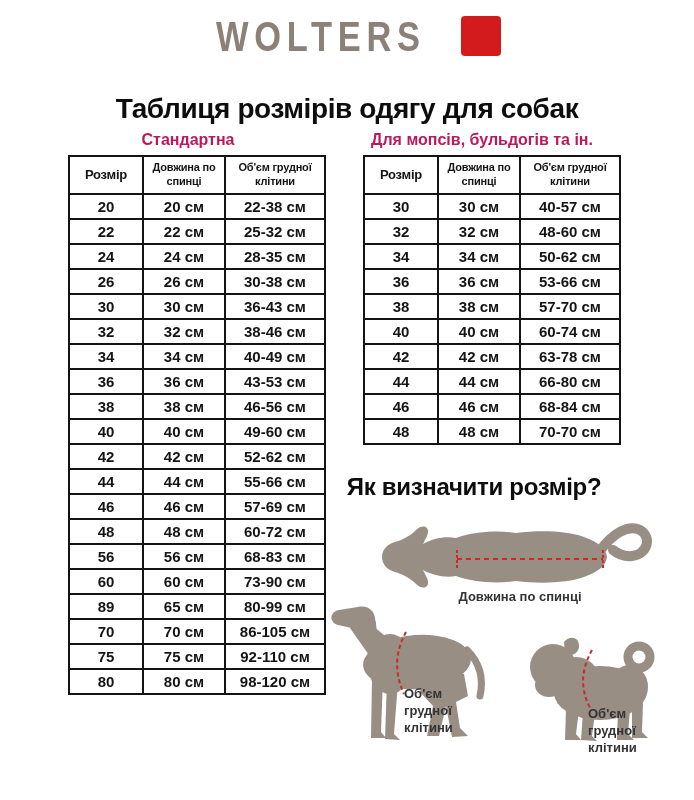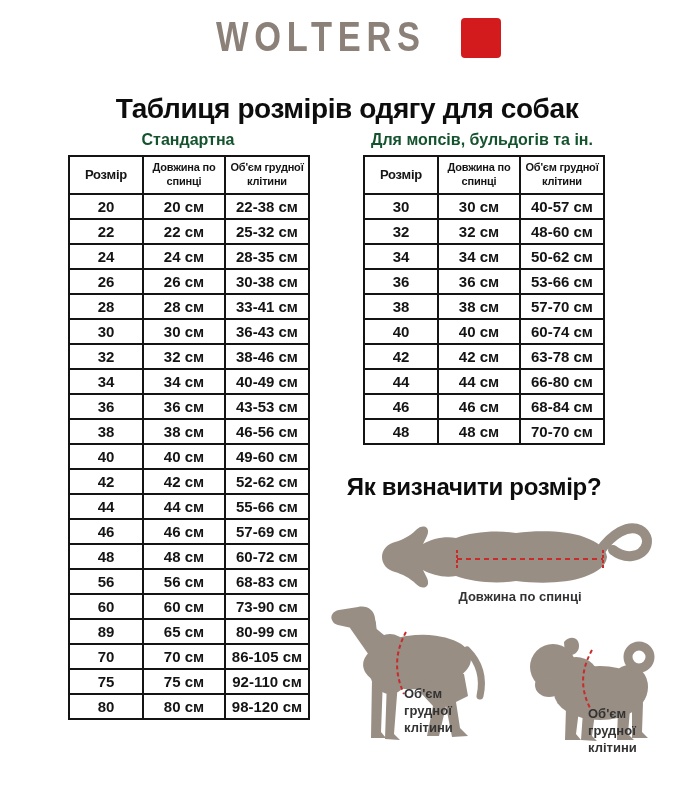--- a/index.html
+++ b/index.html
@@ -13,21 +13,21 @@
     color: #111;
     overflow: hidden;
   }
   
   .logo-row {
     position: absolute;
     top: 16px; left: 0;
     width: 100%;
     display: flex;
     justify-content: center;
-    align-items: flex-end;
+    align-items: flex-start;
     gap: 13px;
   }
   .logo-text {
     display: inline-block;
     font-size: 42px;
     font-weight: bold;
     letter-spacing: 7px;
     color: #8b8178;
     transform: scaleX(0.82);
     line-height: 1;
@@ -47,21 +47,21 @@
     font-weight: bold;
     letter-spacing: -0.4px;
     color: #0d0d0d;
     margin-top: 23px;
   }
   .section-title {
     position: absolute;
     text-align: center;
     font-size: 16px;
     font-weight: bold;
-    color: #14532d;
+    color: #be185d;
   }
   .title-standard { top: 131px; left: 68px;  width: 240px; }
   .title-pugs     { top: 131px; left: 342px; width: 280px; }
   .measure-heading {
     position: absolute;
     top: 473px; left: 344px;
     width: 260px;
     text-align: center;
     font-size: 24px;
     font-weight: bold;
@@ -94,21 +94,21 @@
     letter-spacing: -0.2px;
   }
   .size-table td {
     height: 25px;
     font-size: 15px;
     white-space: nowrap;
     padding: 0;
   }
   .size-table th:nth-child(1), .size-table td:nth-child(1) { width: 74px; border-radius: 18px; }
   .size-table th:nth-child(2), .size-table td:nth-child(2) { width: 82px; margin-left: 20px; }
-  .size-table th:nth-child(3), .size-table td:nth-child(3) { width: 84px; }
+  .size-table th:nth-child(3), .size-table td:nth-child(3) { width: 100px; }
   .size-table th:nth-child(1) { font-size: 13px; }
   
   .measure-area {
     position: absolute;
     top: 510px; left: 320px;
     width: 374px; height: 290px;
   }
   .measure-svg { position: absolute; top: 0; left: 0; }
   .ill-label {
     position: absolute;
@@ -156,25 +156,20 @@
         </tr>
         <tr>
           <td>24</td>
           <td>24 см</td>
           <td>28-35 см</td>
         </tr>
         <tr>
           <td>26</td>
           <td>26 см</td>
           <td>30-38 см</td>
-        </tr>
-        <tr>
-          <td>28</td>
-          <td>28 см</td>
-          <td>33-41 см</td>
         </tr>
         <tr>
           <td>30</td>
           <td>30 см</td>
           <td>36-43 см</td>
         </tr>
         <tr>
           <td>32</td>
           <td>32 см</td>
           <td>38-46 см</td>

